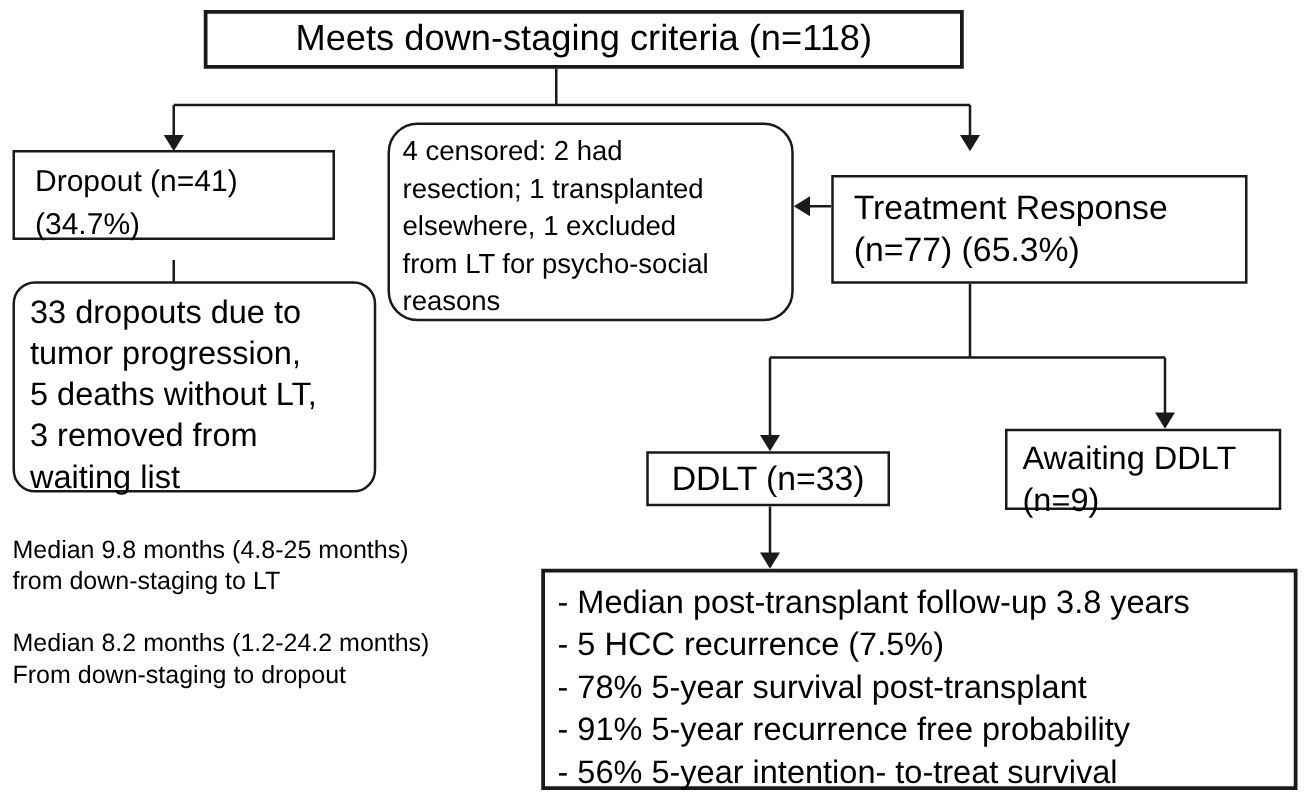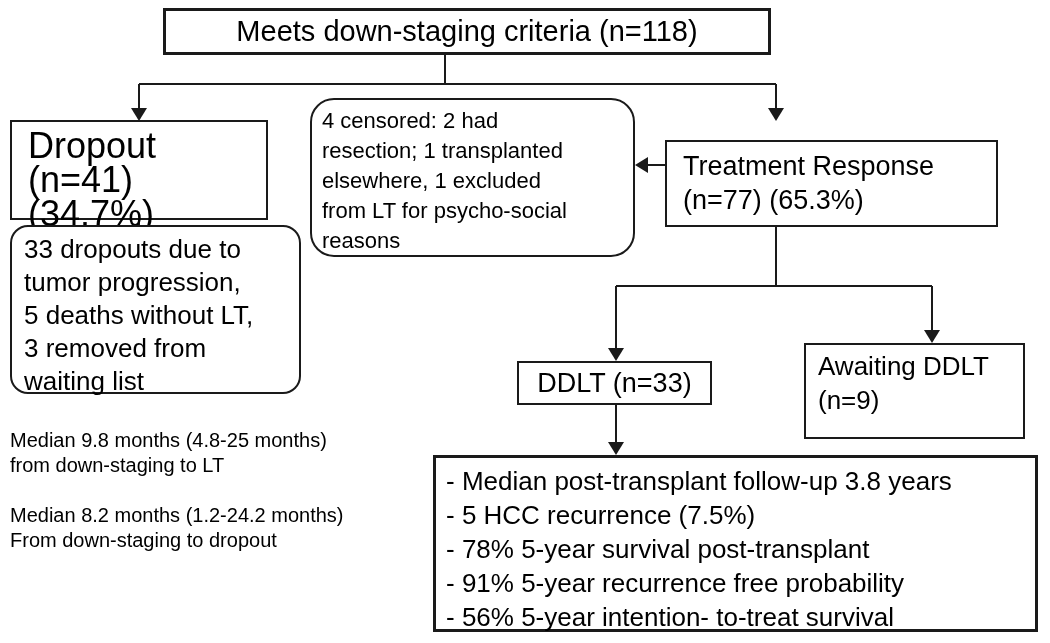--- a/index.html
+++ b/index.html
@@ -49,22 +49,22 @@
     font-size: 20px;
     line-height: 25px;
   }
   .node-root {
     left: 163px; top: 8px; width: 608px; height: 47px;
     border-width: 3px;
     font-size: 29px;
     display: flex; align-items: center; justify-content: center;
   }
   .node-dropout {
-    left: 10px; top: 120px; width: 258px; height: 100px;
-    font-size: 36px; line-height: 34px;
+    left: 10px; top: 120px; width: 258px; height: 72px;
+    font-size: 24px; line-height: 34px;
     padding: 7px 0 0 16px;
   }
   .node-dropout-detail {
     left: 10px; top: 225px; width: 291px; height: 169px;
     font-size: 26px; line-height: 33px;
     padding: 6px 0 0 12px;
     border-radius: 18px;
   }
   .node-censored {
     left: 310px; top: 98px; width: 325px; height: 159px;
@@ -77,21 +77,21 @@
     font-size: 27px; line-height: 34px;
     padding: 7px 0 13px 16px;
     margin-top: 20px;
   }
   .node-ddlt {
     left: 517px; top: 361px; width: 195px; height: 44px;
     font-size: 27px;
     display: flex; align-items: center; justify-content: center;
   }
   .node-awaiting-ddlt {
-    left: 804px; top: 343px; width: 221px; height: 96px;
+    left: 804px; top: 343px; width: 221px; height: 65px;
     font-size: 26px; line-height: 34px;
     padding: 4px 0 0 12px;
   }
   .node-outcomes {
     left: 433px; top: 455px; width: 605px; height: 177px;
     border-width: 3px;
     font-size: 26px; line-height: 34px;
     padding: 6px 0 0 10px;
   }
   .annotation-median-lt { left: 10px; top: 428px; }

